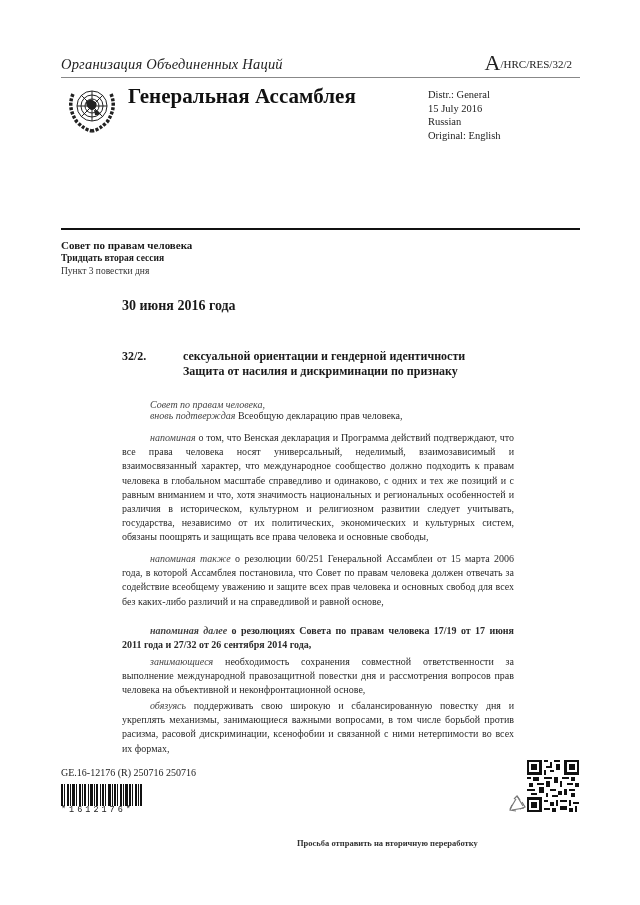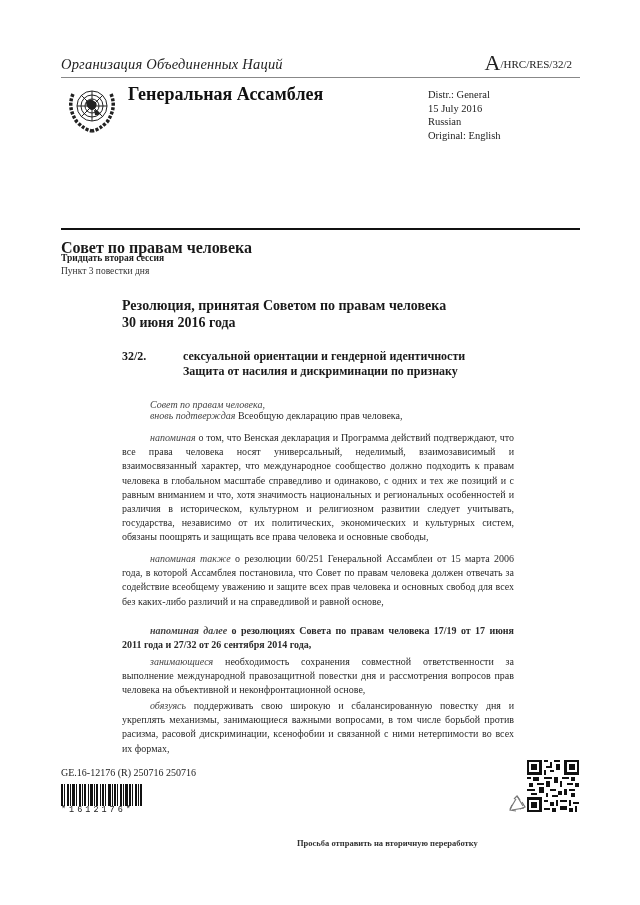--- a/index.html
+++ b/index.html
@@ -4,24 +4,24 @@
 <style>
   html, body { margin: 0; padding: 0; background: #ffffff; }
   body { width: 640px; height: 905px; position: relative; overflow: hidden;
          font-family: "Liberation Serif", "DejaVu Serif", serif; color: #1a1a1a; }
   .abs { position: absolute; }
   .org-name { left: 61px; top: 56px; font-size: 14.5px; letter-spacing: 0.2px; color: #222; font-style: italic; }
   .symbol { right: 68px; top: 54px; font-size: 11px; color: #222; white-space: nowrap; }
   .symbol .big { font-size: 22px; line-height: 18px; vertical-align: -2px; }
   .rule-thin { left: 61px; top: 77px; width: 519px; height: 1px; background: #888; }
   .emblem { left: 64px; top: 80px; width: 56px; height: 56px; }
-  .ga-title { left: 128px; top: 84px; font-size: 18px; font-weight: bold; color: #111; }
+  .ga-title { left: 128px; top: 84px; font-size: 21px; font-weight: bold; color: #111; }
   .distr { left: 428px; top: 88px; font-size: 10.5px; line-height: 13.6px; color: #222; }
   .rule-thick { left: 61px; top: 228px; width: 519px; height: 2px; background: #111; }
-  .council { left: 61px; top: 239px; font-size: 16px; font-weight: bold; }
+  .council { left: 61px; top: 239px; font-size: 11px; font-weight: bold; }
   .session { left: 61px; top: 253px; font-size: 9.5px; font-weight: bold; }
   .agenda { left: 61px; top: 266px; font-size: 9.5px; color: #333; }
   .res-title { left: 122px; top: 298px; font-size: 14px; font-weight: bold; line-height: 16.5px; }
   .res-num { left: 122px; top: 349px; font-size: 12px; font-weight: bold; }
   .res-subject { left: 183px; top: 349px; font-size: 12px; font-weight: bold; line-height: 14.5px; }
   .body { left: 150px; width: 364px; font-size: 10px; line-height: 14.2px; color: #2a2a2a; text-align: justify; }
   .para { left: 122px; width: 392px; text-indent: 28px; }
   em { font-style: italic; color: #444; }
   .footer-code { left: 61px; top: 767px; font-size: 10px; color: #222; }
   .barcode { left: 61px; top: 784px; width: 88px; height: 22px; display: flex; gap: 0; }
@@ -62,21 +62,20 @@
   <div>Original: English</div>
 </div>
 
 <div class="abs rule-thick"></div>
 
 <div class="abs council">Совет по правам человека</div>
 <div class="abs session">Тридцать вторая сессия</div>
 <div class="abs agenda">Пункт 3 повестки дня</div>
 
 <div class="abs res-title">
-  <div>Резолюция, принятая Советом по правам человека</div>
   <div>30 июня 2016 года</div>
 </div>
 
 <div class="abs res-num">32/2.</div>
 <div class="abs res-subject">
   <div>сексуальной ориентации и гендерной идентичности</div>
   <div>Защита от насилия и дискриминации по признаку</div>
 </div>
 
 <div class="abs body" style="top:398px;"><em>Совет по правам человека,</em></div>

